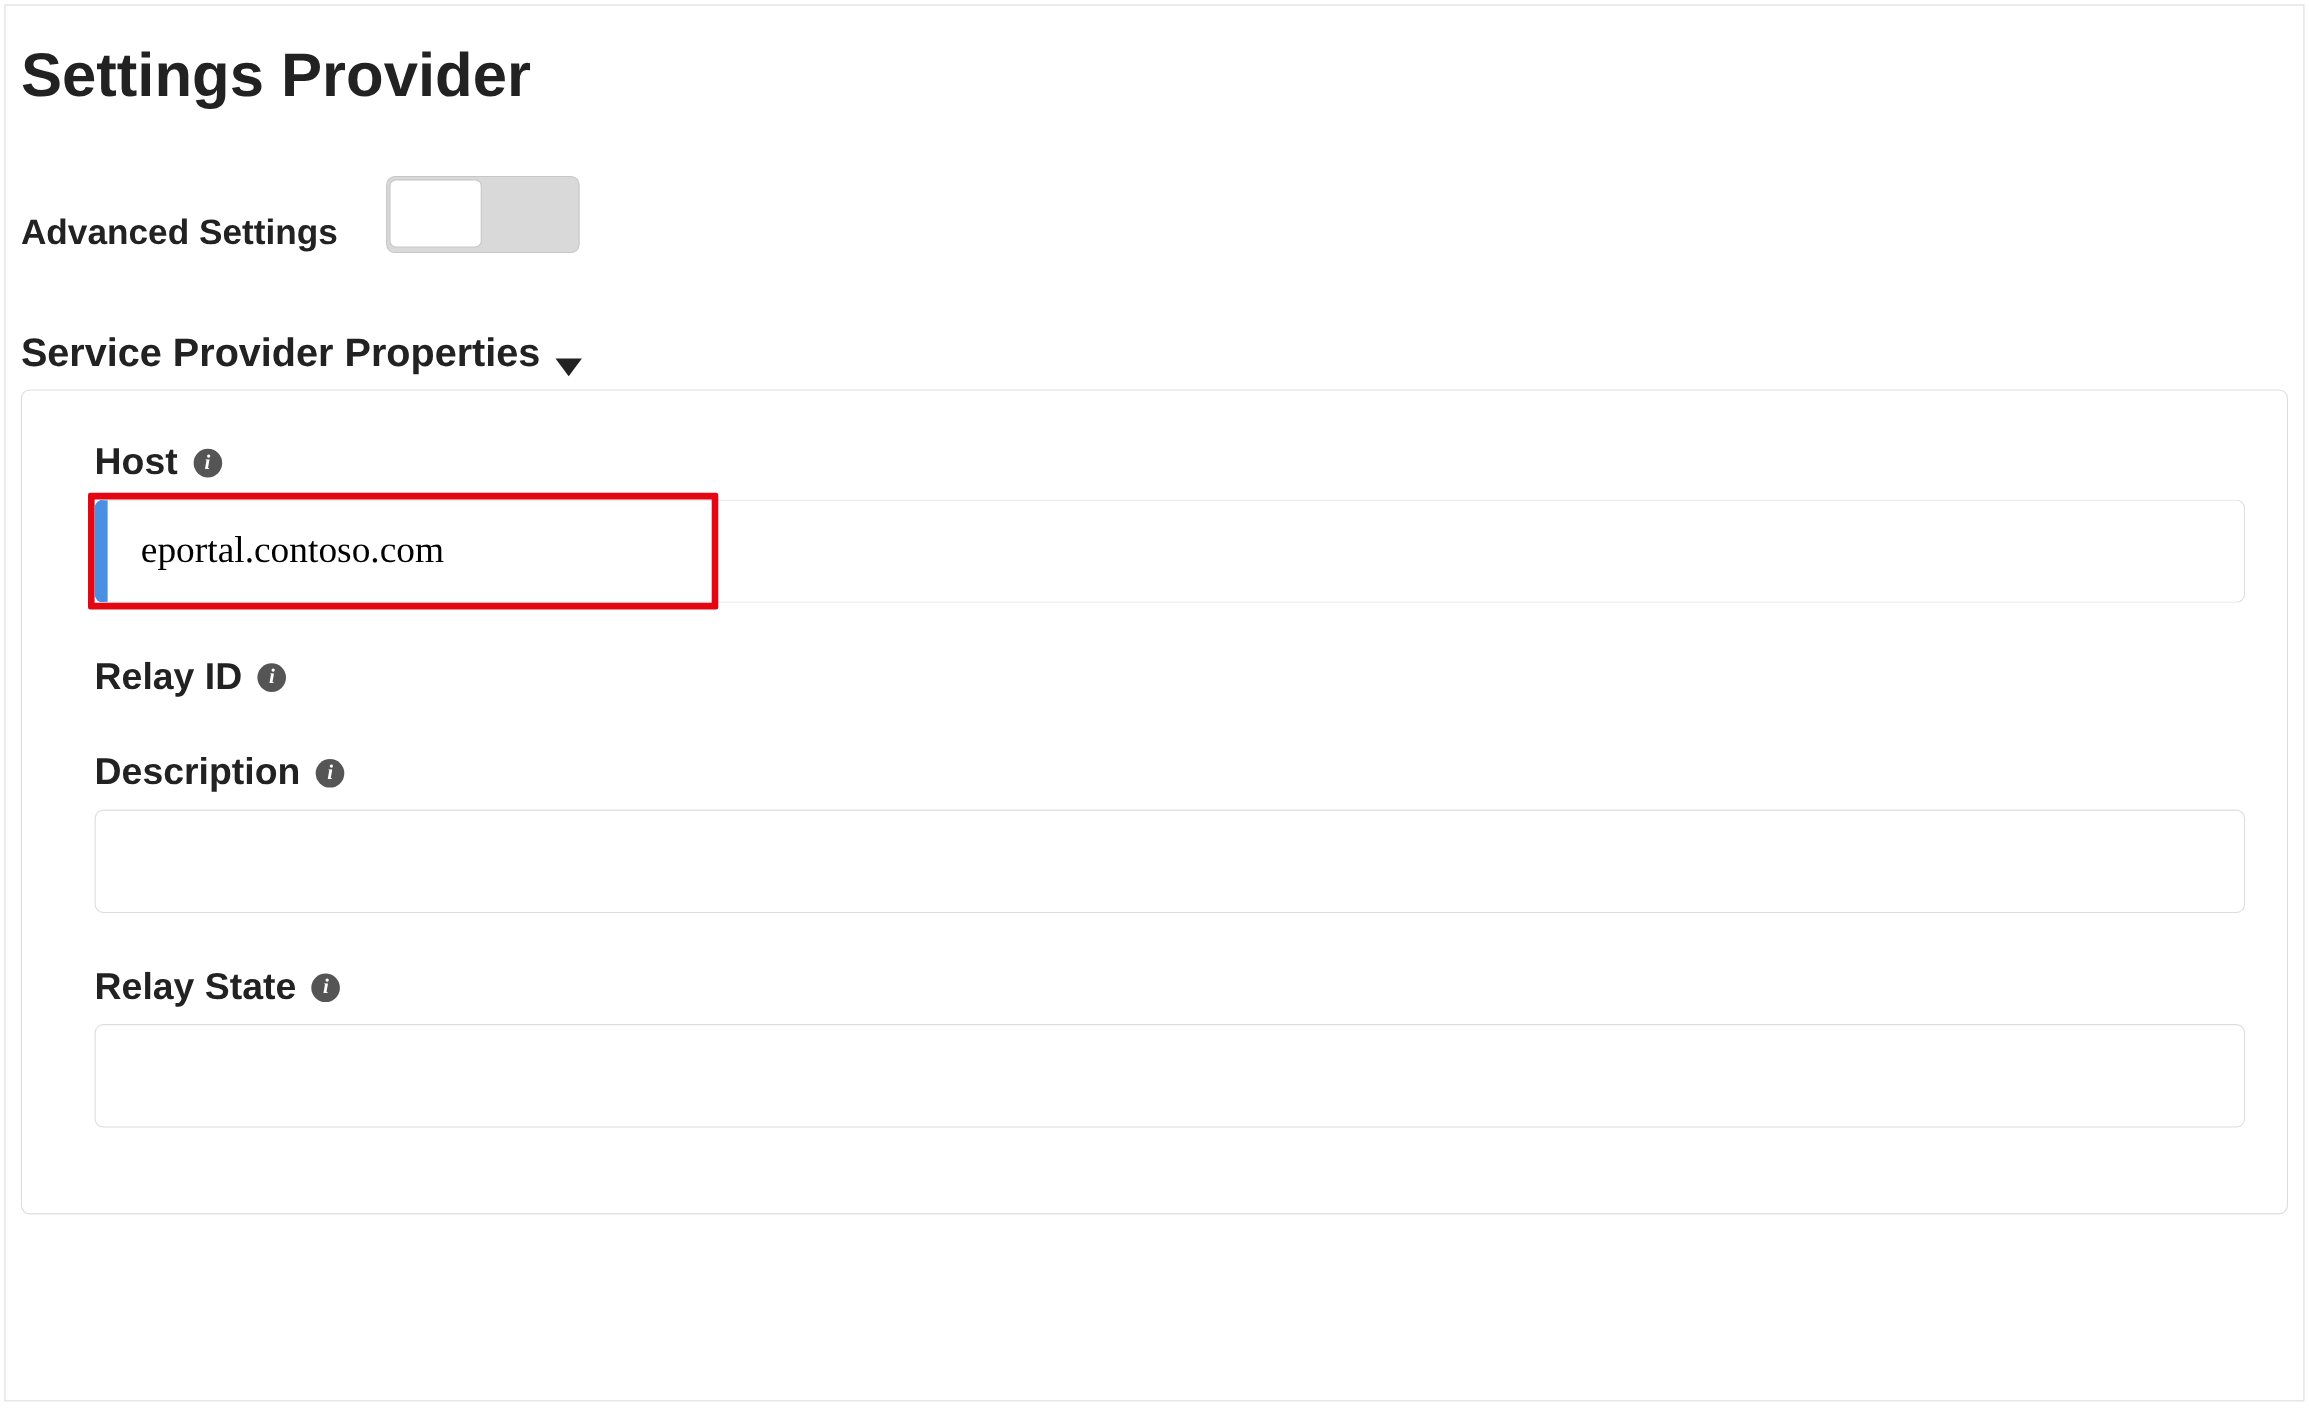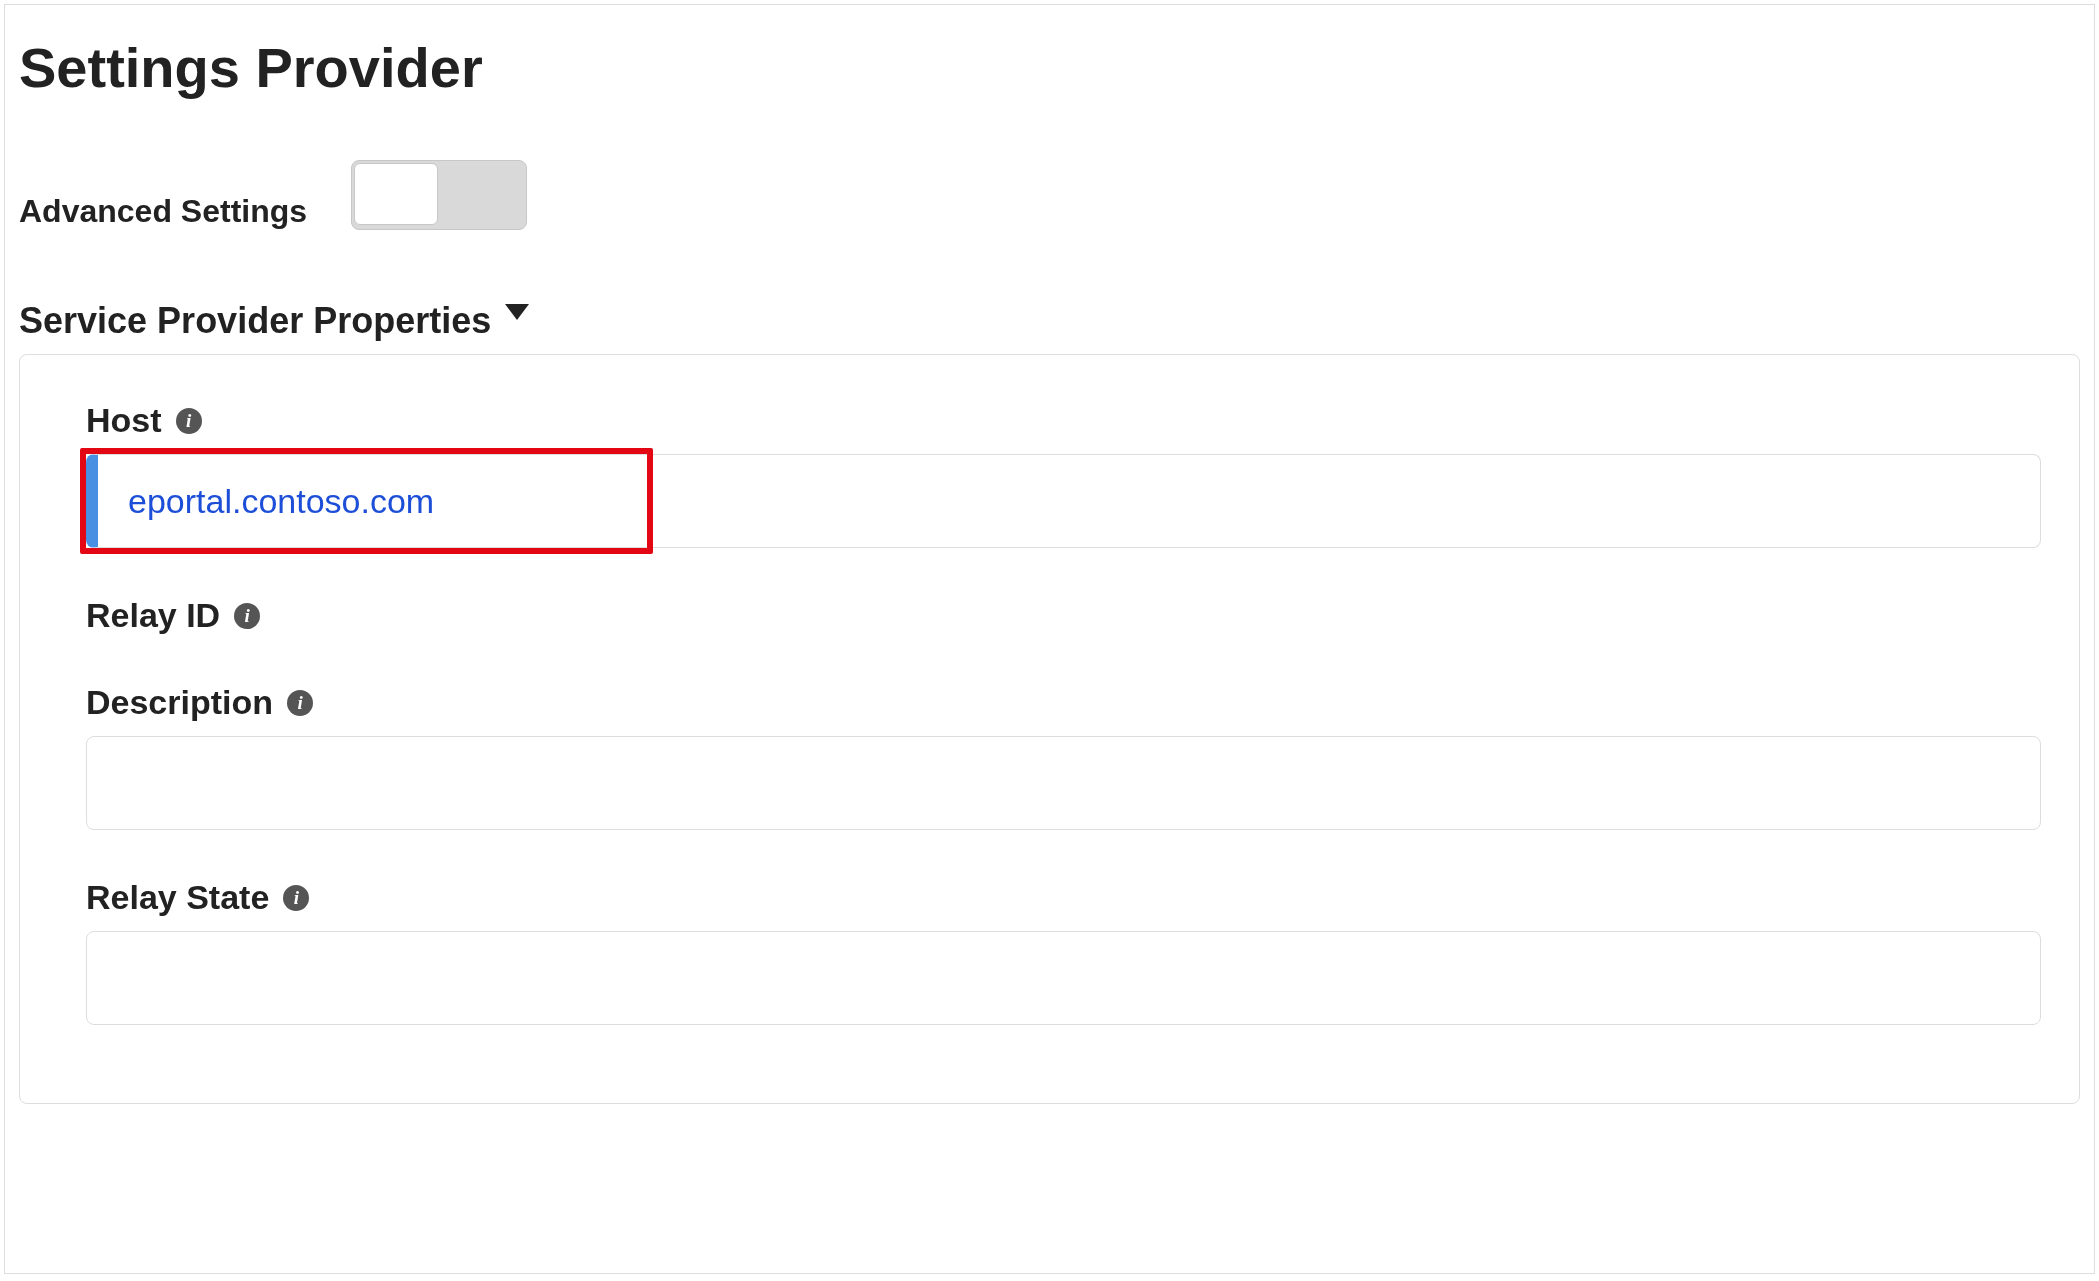--- a/index.html
+++ b/index.html
@@ -51,21 +51,21 @@
     top: 2px;
     left: 2px;
     width: 84px;
     height: 62px;
     background: #ffffff;
     border: 1px solid #c7c7c7;
     border-radius: 6px;
   }
   .section-header {
     display: flex;
-    align-items: flex-start;
+    align-items: flex-end;
     gap: 14px;
     padding: 60px 14px 12px 14px;
     cursor: pointer;
   }
   .section-title {
     font-size: 36px;
     font-weight: 700;
     color: #222;
   }
   .caret-down {
@@ -114,24 +114,25 @@
   .input-wrap {
     position: relative;
     width: 100%;
   }
   .text-input {
     width: 100%;
     height: 94px;
     border: 1px solid #ddd;
     border-radius: 8px;
     font-size: 34px;
-    color: #1d4ed8;
+    color: #000000;
     padding: 0 40px;
     background: #fff;
     outline: none;
+    font-family: Liberation Serif, serif;
   }
   .text-input.with-accent {
     border-left: 12px solid #4a90e2;
     padding-left: 30px;
   }
   .red-highlight {
     position: absolute;
     top: -6px;
     left: -6px;
     width: 573px;

